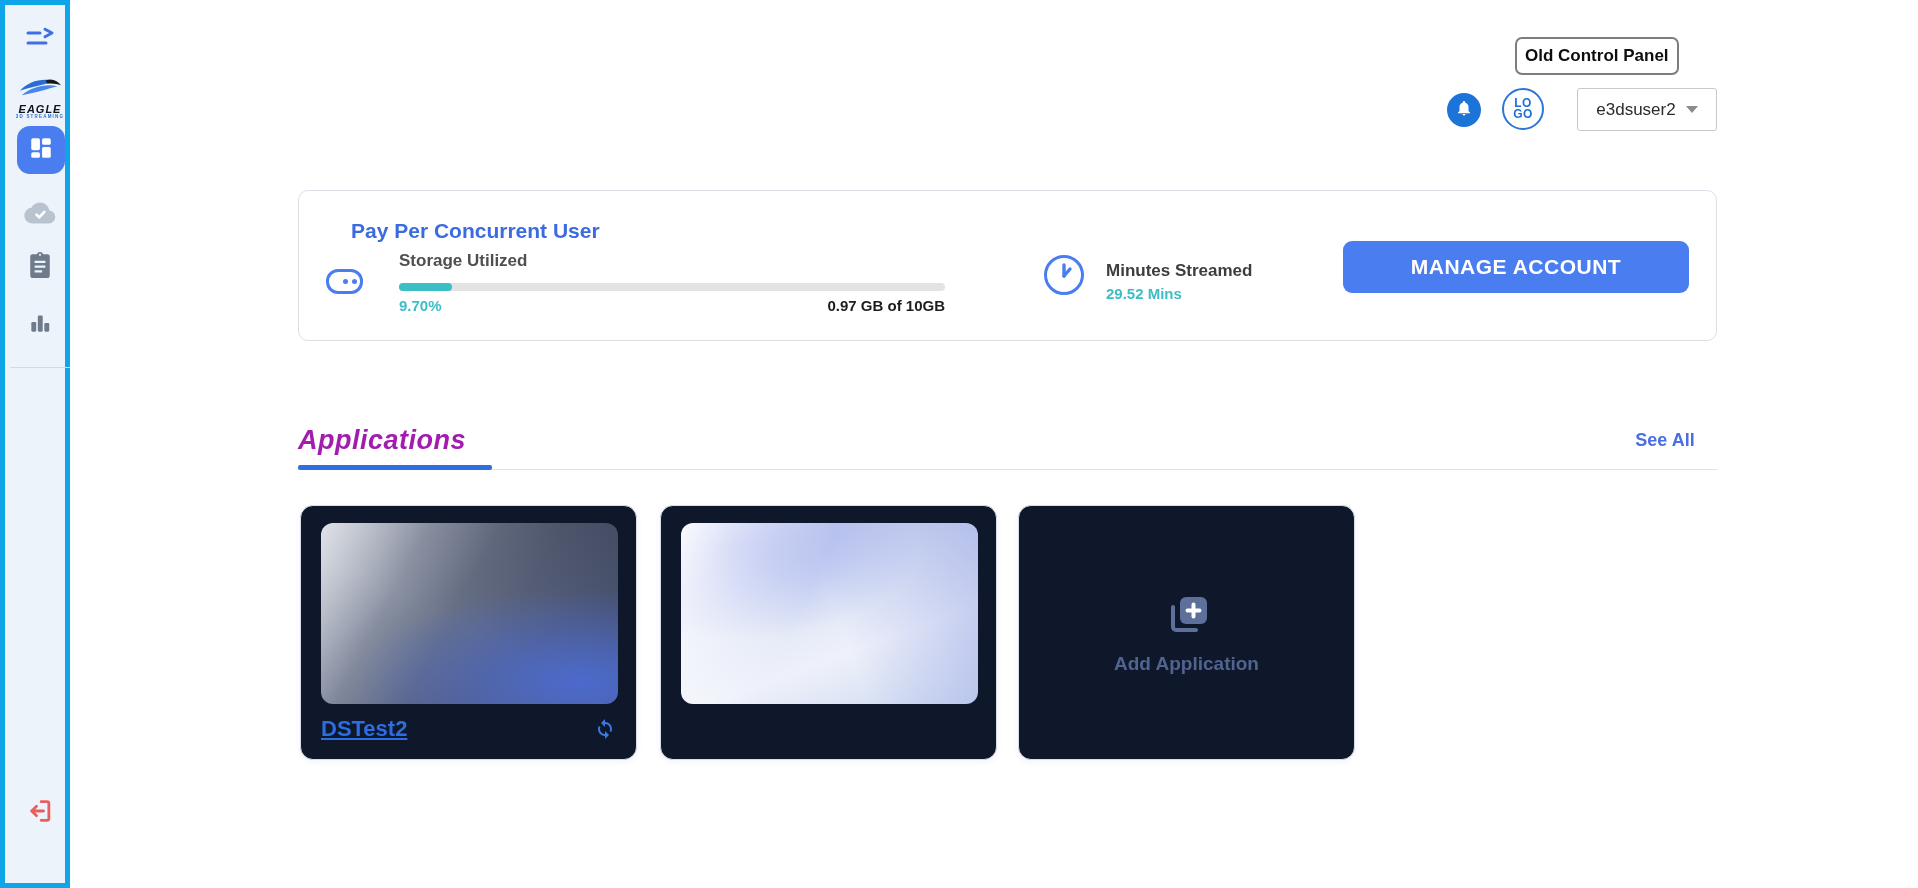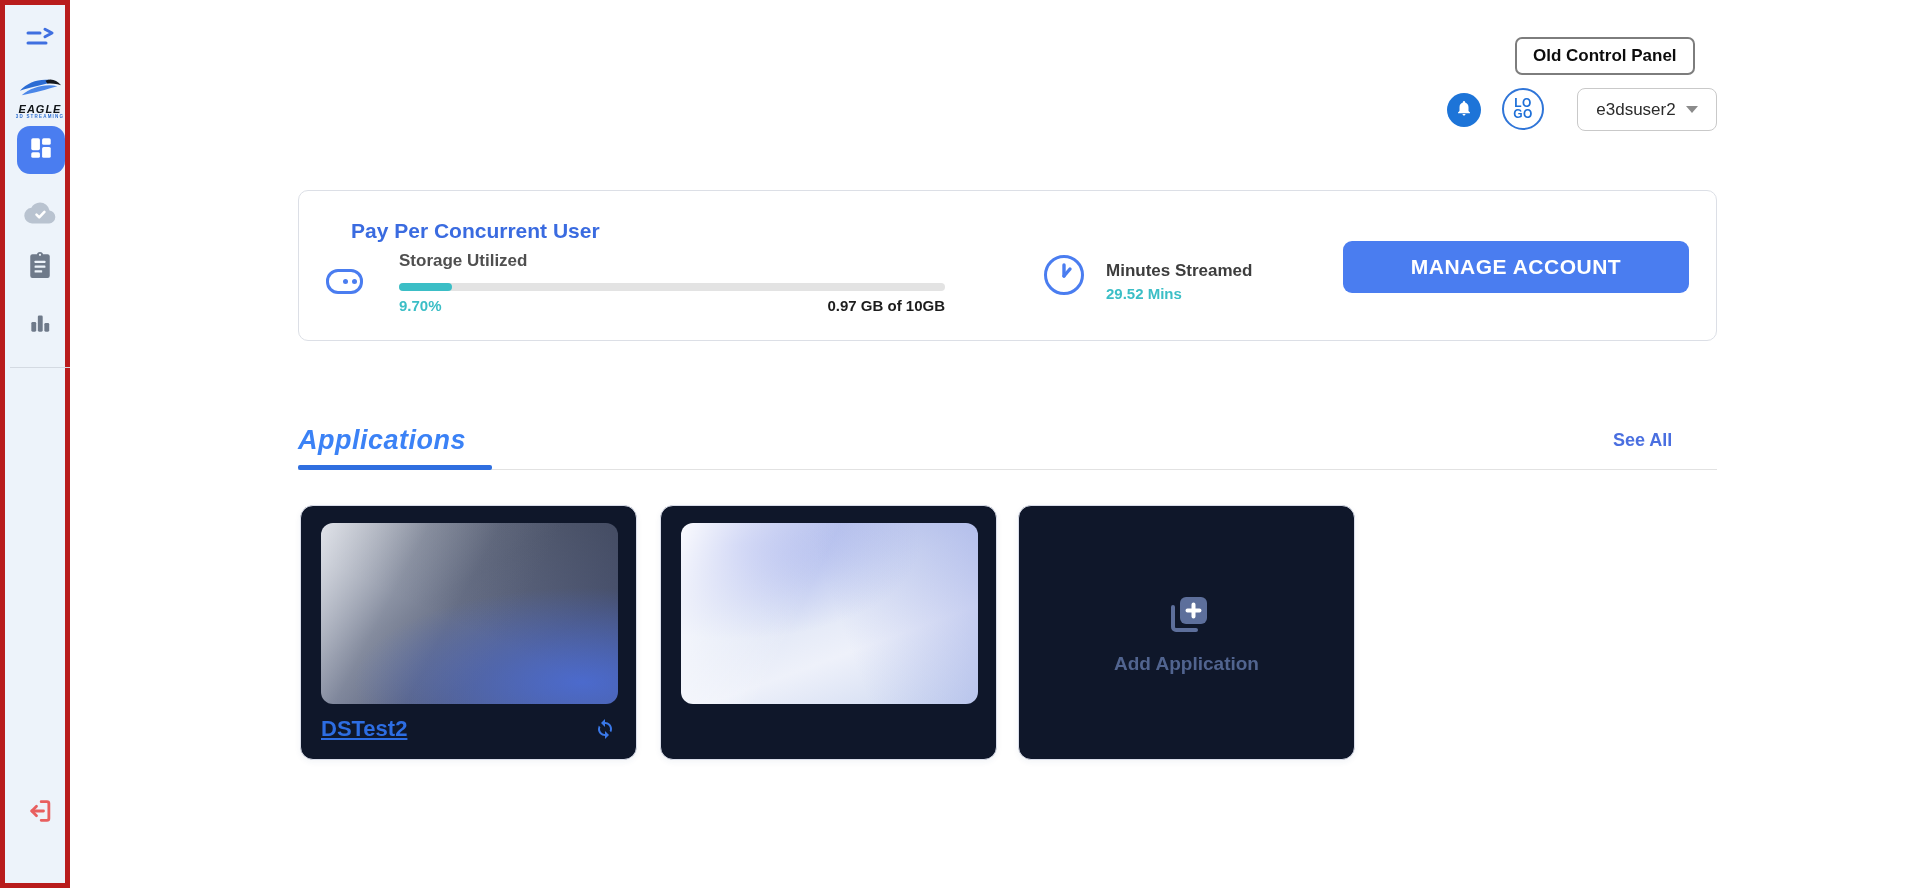--- a/index.html
+++ b/index.html
@@ -2,46 +2,46 @@
 <html><head>
 <meta charset="utf-8">
 <style>
   * { margin:0; padding:0; box-sizing:border-box; }
   html,body { background:#fff; }
   body { font-family:"Liberation Sans", sans-serif; }
   #app { position:relative; width:1918px; height:888px; background:#ffffff; overflow:hidden; }
 
   
   .annotation-box { position:absolute; left:0; top:0; width:70px; height:888px;
-    border:5px solid #b91c1c; background:#edf3fa; }
+    border:5px solid #0ea5e9; background:#edf3fa; }
   .sidebar { position:absolute; left:5px; top:5px; width:60px; height:878px; }
   .sb-item { position:absolute; left:0; width:60px; display:flex; justify-content:center; align-items:center; cursor:pointer; }
   .sb-menu { top:12px; height:36px; }
   .sb-logo { top:60px; height:56px; flex-direction:column; cursor:pointer; }
   .logo-title { font-size:11px; font-weight:bold; font-style:italic; letter-spacing:1px; color:#101418; line-height:10px; }
   .logo-sub { font-size:4.5px; font-weight:bold; color:#2f6fd0; letter-spacing:1.2px; line-height:6px; }
   .sb-active-tile { position:absolute; left:7px; top:116px; width:48px; height:48px;
     background:#4a7df0; border-radius:13px; display:flex; align-items:center; justify-content:center; cursor:pointer; }
   .sb-cloud { top:188px; height:34px; }
   .sb-clip  { top:240px; height:34px; }
   .sb-chart { top:298px; height:34px; }
   .sb-divider { position:absolute; left:0; top:357px; width:60px; height:1px; background:#d4dae2; }
   .sb-logout { top:786px; height:34px; }
 
   
-  .old-panel-btn { position:absolute; left:1515px; top:37px; height:38px; padding:0 16px;
+  .old-panel-btn { position:absolute; left:1515px; top:37px; height:38px; padding:0 8px;
     display:flex; align-items:center; border:2px solid #7d7d7d; border-radius:7px; background:#fff;
     font-size:17px; font-weight:bold; color:#0d0d0d; cursor:pointer; }
   .bell-btn { position:absolute; left:1447px; top:93px; width:34px; height:34px; border-radius:50%;
     background:#1d74d8; display:flex; align-items:center; justify-content:center; cursor:pointer; }
   .logo-badge { position:absolute; left:1502px; top:88px; width:42px; height:42px; border-radius:50%;
     background:#fff; border:2px solid #2f75d8; display:flex; flex-direction:column; align-items:center; justify-content:center; cursor:pointer; }
   .logo-badge span { font-size:12px; font-weight:bold; color:#1d6fd8; line-height:11px; letter-spacing:0.5px; }
   .user-menu { position:absolute; left:1577px; top:88px; width:140px; height:43px; border:1px solid #c9c9c9;
-    border-radius:8px; background:#fff; display:flex; align-items:center; justify-content:center; gap:10px; cursor:pointer; }
+    border-radius:3px; background:#fff; display:flex; align-items:center; justify-content:center; gap:10px; cursor:pointer; }
   .user-name { font-size:17px; color:#2b2b2b; }
   .caret { width:0; height:0; border-left:6px solid transparent; border-right:6px solid transparent; border-top:7px solid #8b8b8b; }
 
   
   .plan-card { position:absolute; left:298px; top:190px; width:1419px; height:151px;
     background:#fff; border:1px solid #dcdfe6; border-radius:10px; }
   .plan-title { position:absolute; left:35px; top:28px; font-size:21px; font-weight:600; color:#3a6be0;margin-left:17px; }
   .storage-icon { position:absolute; left:27px; top:78px; width:37px; height:25px;
     border:3px solid #4a7df0; border-radius:12px; }
   .storage-icon i { position:absolute; top:7px; width:5px; height:5px; border-radius:50%; background:#4a7df0; }
@@ -52,24 +52,24 @@
   .storage-percent { position:absolute; left:100px; top:106px; font-size:15px; font-weight:bold; color:#3bbec6; }
   .storage-amount { position:absolute; left:446px; top:106px; width:200px; text-align:right; font-size:15px; font-weight:bold; color:#1c1c1c; }
   .clock-icon { position:absolute; left:745px; top:64px; width:40px; height:40px; border:3px solid #4a7df0; border-radius:50%; }
   .minutes-label { position:absolute; left:807px; top:70px; font-size:17px; font-weight:600; color:#3d3d3d; }
   .minutes-value { position:absolute; left:807px; top:94px; font-size:15px; font-weight:bold; color:#3bbec6; }
   .manage-btn { position:absolute; left:1044px; top:50px; width:346px; height:52px; background:#4a7df0;
     border:none; border-radius:9px; color:#fff; font-family:"Liberation Sans", sans-serif;
     font-size:21px; font-weight:bold; letter-spacing:0.5px; cursor:pointer; }
 
   
-  .apps-title { position:absolute; left:298px; top:425px; font-size:27px; font-weight:bold; font-style:italic; color:#3b82f6; letter-spacing:0.5px; }
+  .apps-title { position:absolute; left:298px; top:425px; font-size:27px; font-weight:bold; font-style:italic; color:#a21caf; letter-spacing:0.5px; }
   .apps-underline { position:absolute; left:298px; top:465px; width:194px; height:5px; background:#2f6fe0; border-radius:2px; }
   .apps-line { position:absolute; left:298px; top:469px; width:1419px; height:1px; background:#e2e2e2; }
-  .see-all { position:absolute; left:1613px; top:430px; width:104px; text-align:left; font-size:18px; font-weight:bold; color:#4a6fe0; cursor:pointer; }
+  .see-all { position:absolute; left:1613px; top:430px; width:104px; text-align:center; font-size:18px; font-weight:bold; color:#4a6fe0; cursor:pointer; }
 
   
   .app-card { position:absolute; top:505px; width:337px; height:255px; background:#0f172a;
     border:1px solid #d9dde9; border-radius:13px; box-shadow:0 2px 6px rgba(40,60,120,0.06); cursor:pointer; }
   .card-1 { left:300px; } .card-2 { left:660px; } .card-3 { left:1018px; }
   .thumb { position:absolute; left:20px; top:17px; width:297px; height:181px; border-radius:12px; }
   .thumb-dark { background:
     radial-gradient(140% 95% at 88% 88%, rgba(74,110,226,0.78) 0%, rgba(74,110,226,0) 55%),
     linear-gradient(118deg, rgba(238,240,245,0.85) 0%, rgba(182,188,200,0.35) 28%, rgba(122,130,150,0.12) 46%, rgba(0,0,0,0) 62%),
     linear-gradient(205deg, rgba(36,44,66,0.5) 0%, rgba(0,0,0,0) 55%),

